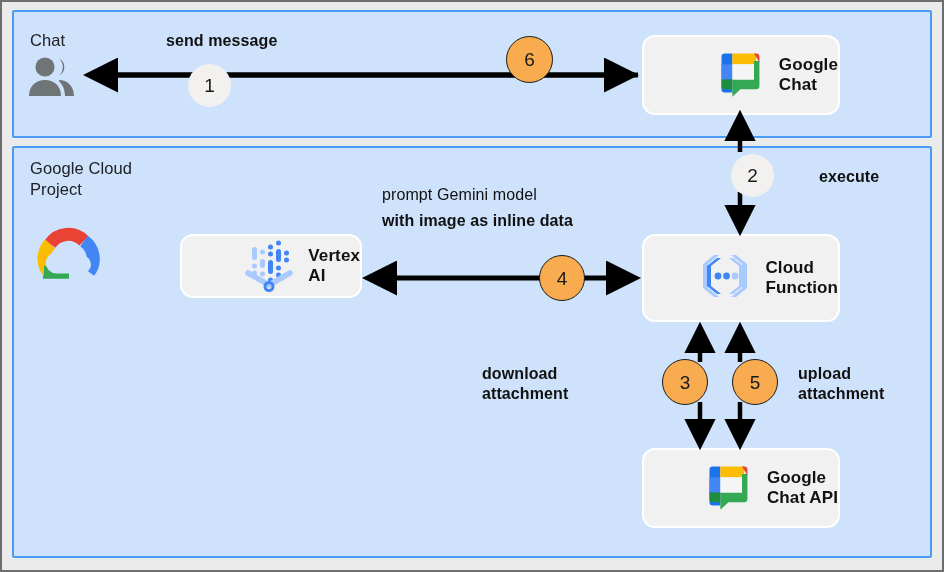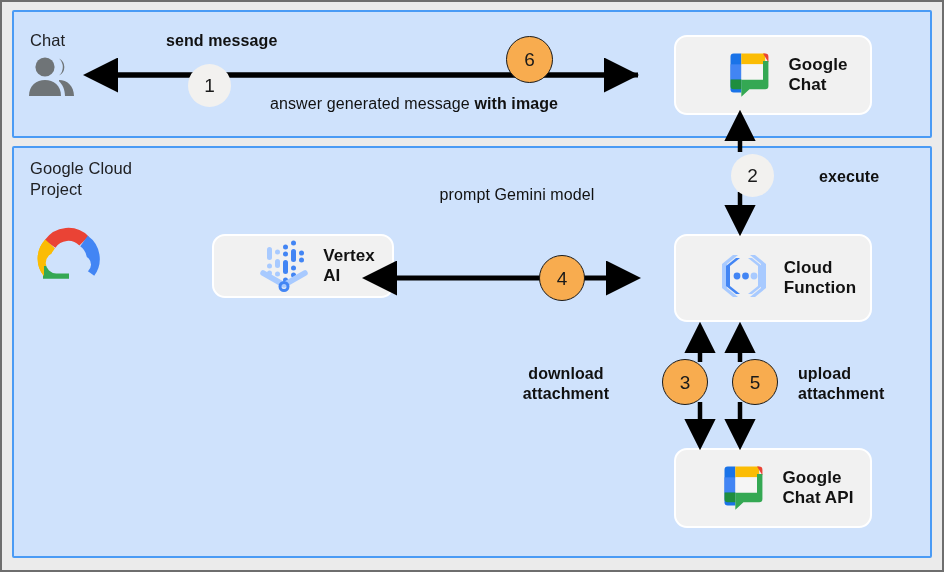--- a/index.html
+++ b/index.html
@@ -38,24 +38,23 @@
   }
 
   
   .svc-box {
     position: absolute;
     background: #f1f1f1;
     border: 2px solid #ffffff;
     border-radius: 13px;
     display: flex;
     align-items: center;
-    justify-content: center;
+    justify-content: flex-end;
     padding-left: 26px;
     gap: 12px;
-    margin-left: 32px;
   }
   .svc-label {
     font-size: 17px;
     font-weight: bold;
     color: #121212;
     line-height: 1.18;
     white-space: pre-line;
     letter-spacing: .1px;
   }
   .svc-icon { flex: 0 0 auto; display:block; }
@@ -83,22 +82,22 @@
   
   .edge-label {
     position: absolute;
     font-size: 16px;
     color: #111111;
     line-height: 1.28;
     white-space: pre-line;
     letter-spacing: .1px;
   }
   .edge-label.bold { font-weight: bold; }
-  .edge-label.center { text-align: center; }
-  .edge-label.right  { text-align: center; }
+  .edge-label.center { }
+  .edge-label.right  { text-align: left; }
   .edge-label b { font-weight: bold; }
 </style>
 </head>
 <body>
 
 <div id="canvas">
 
   <div class="panel" id="panel-user"></div>
 
   <div class="panel-title" style="left:28px; top:28px;">Chat</div>
@@ -243,25 +242,25 @@
     </g>
 
     <g>
       <line x1="738" y1="360" x2="738" y2="326" stroke="#000" stroke-width="4.5" marker-end="url(#ah)"></line>
       <line x1="738" y1="400" x2="738" y2="442" stroke="#000" stroke-width="4.5" marker-end="url(#ah)"></line>
     </g>
   </svg>
 
   <div class="edge-label bold" style="left:164px; top:29px; width:260px;">send message</div>
 
-  <div class="edge-label" style="left:268px; top:92px; width:380px;"><span>answer generated message </span><b>with image</b></div>
 
   <div class="edge-label bold" style="left:817px; top:165px; width:130px;">execute</div>
 
   <div class="edge-label center" style="left:380px; top:183px; width:270px;"><span>prompt Gemini model</span></div>
+  <div class="edge-label center bold" style="left:380px; top:209px; width:270px;">with image as inline data</div>
 
   <div class="edge-label bold right" style="left:480px; top:362px; width:168px;">download
 attachment</div>
 
   <div class="edge-label bold" style="left:796px; top:362px; width:150px;">upload
 attachment</div>
 
   <div class="badge plain" style="left:186px; top:62px; width:43px; height:43px;">1</div>
 
   <div class="badge orange" style="left:504px; top:34px; width:47px; height:47px;">6</div>

